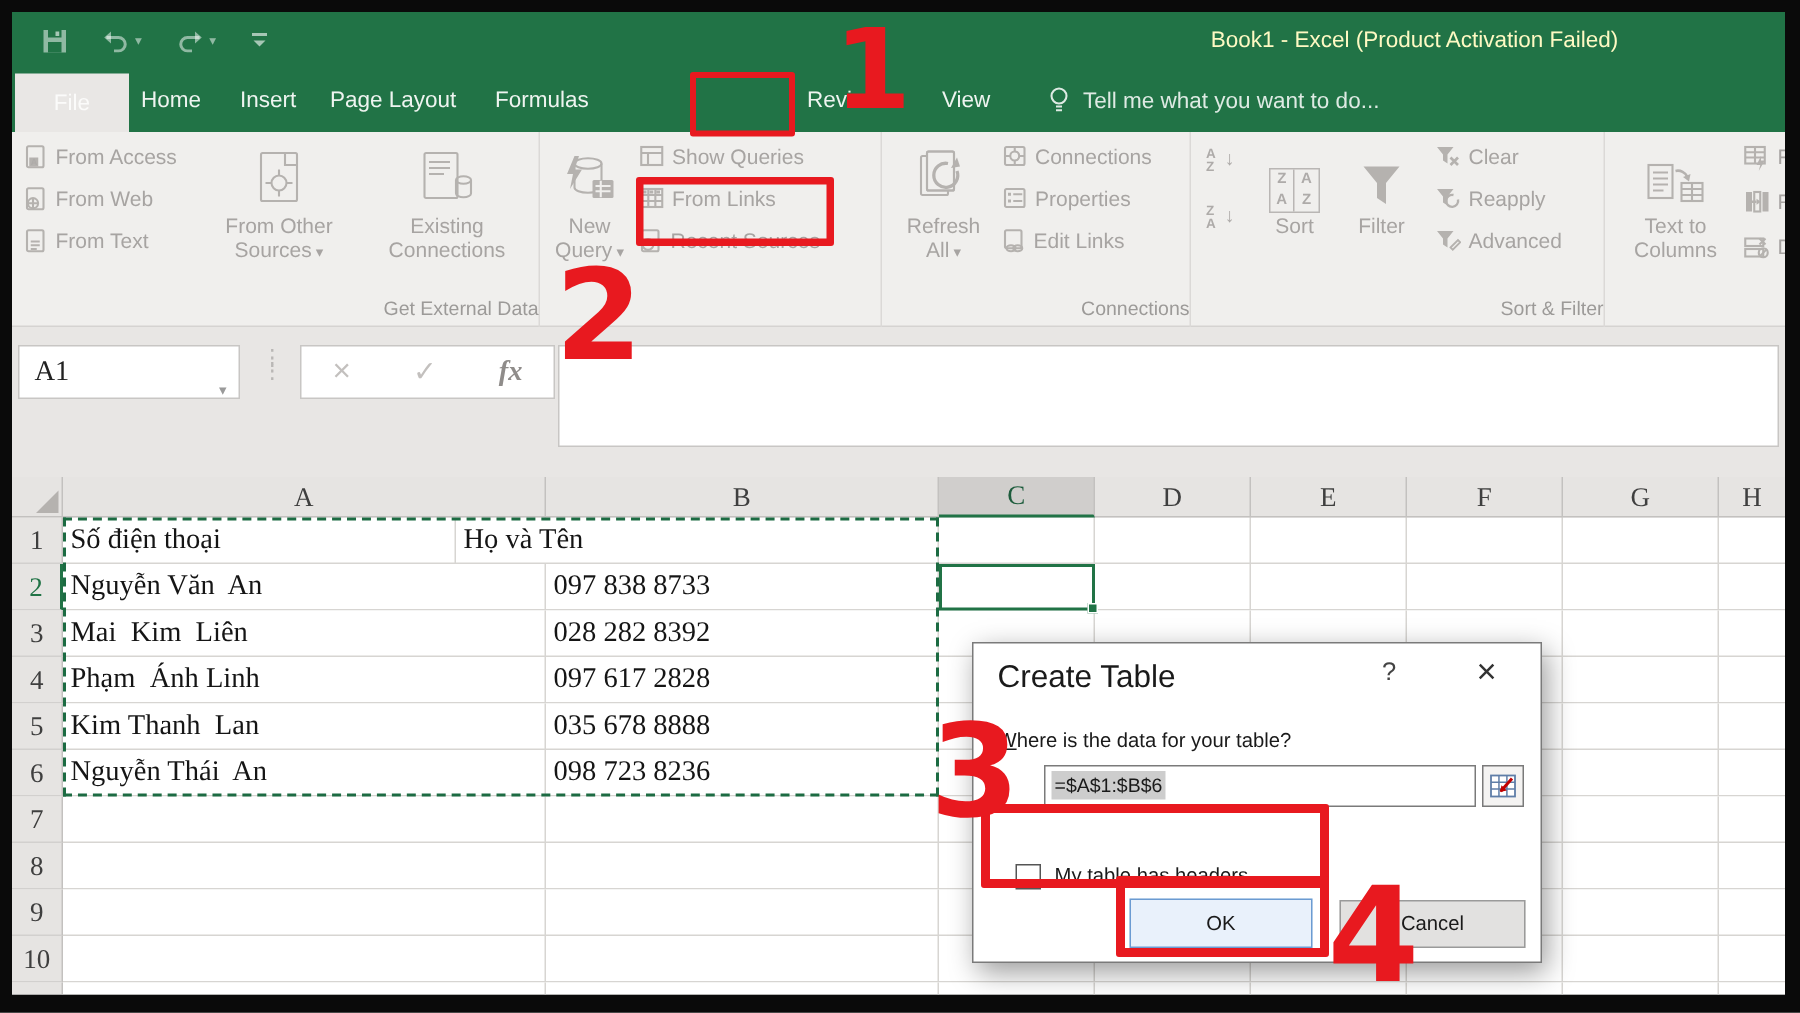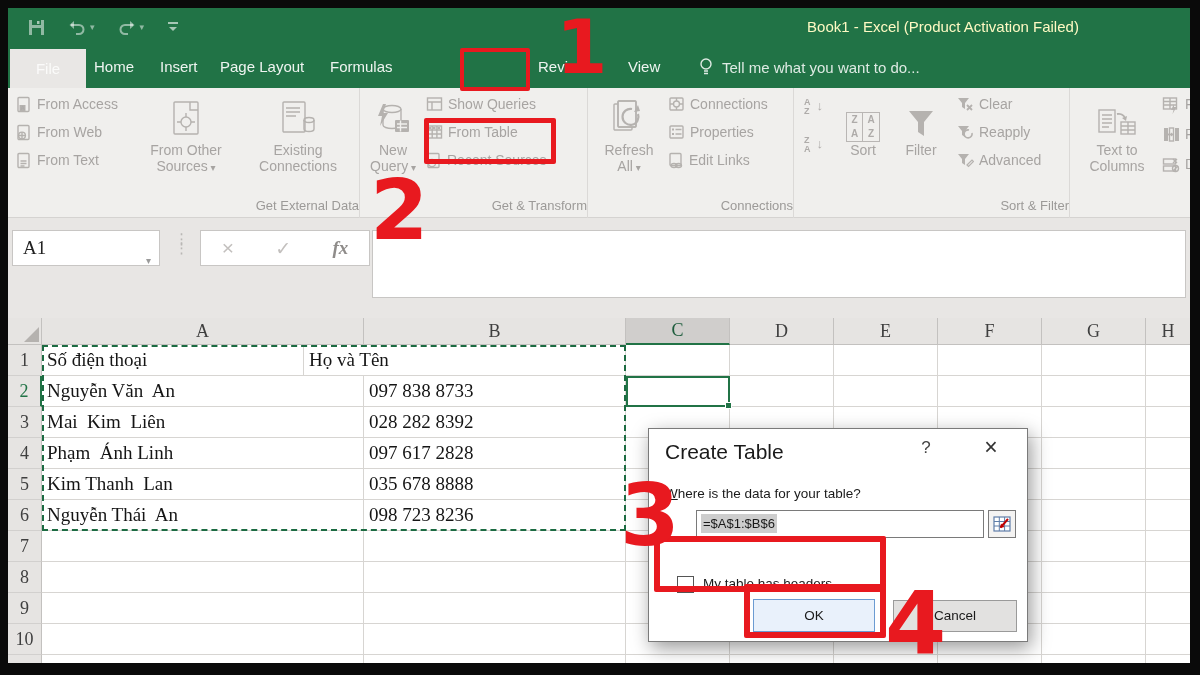--- a/index.html
+++ b/index.html
@@ -265,33 +265,32 @@
         <span>Show Queries</span>
       </div>
       <div class="sb" style="left:66px; top:36px">
         <span class="ic">
             <svg class="gi" width="17" height="16" viewBox="0 0 17 16">
               <rect x="1.5" y="2" width="14" height="12"></rect>
               <path d="M1.5 6 h14 M1.5 10 h14 M6.2 2 v12 M10.9 2 v12"></path>
               <path class="f" d="M2.5 3 h2.5 v2 h-2.5 Z M7 3 h2.5 v2 h-2.5 Z M11.5 3 h2.5 v2 h-2.5 Z"></path>
             </svg>
           </span>
-        <span>From Table</span>
+        <span>From Links</span>
       </div>
       <div class="sb" style="left:66px; top:64px">
         <span class="ic">
             <svg class="gi" width="16" height="17" viewBox="0 0 16 17">
               <rect x="2" y="1.5" width="11" height="14" rx="1"></rect>
               <circle cx="6" cy="11" r="3.6"></circle>
               <path d="M6 8.8 v2.2 h2"></path>
             </svg>
           </span>
         <span>Recent Sources</span>
       </div>
-      <div class="glabel">Get &amp; Transform</div>
     </div>
 
     <div class="grp" style="left:580px; width:206px">
       <div class="lb" style="left:10px; width:62px">
         <span class="lic">
             <svg class="gi" width="38" height="42" viewBox="0 0 38 42">
               <rect x="4" y="4" width="18" height="26" rx="1"></rect>
               <rect x="8" y="1" width="18" height="26" rx="1" fill="#f0efed"></rect>
               <rect x="8" y="1" width="18" height="26" rx="1"></rect>
               <path d="M28 14 a8 8 0 1 1 -6 -5" stroke-width="2.2"></path>

